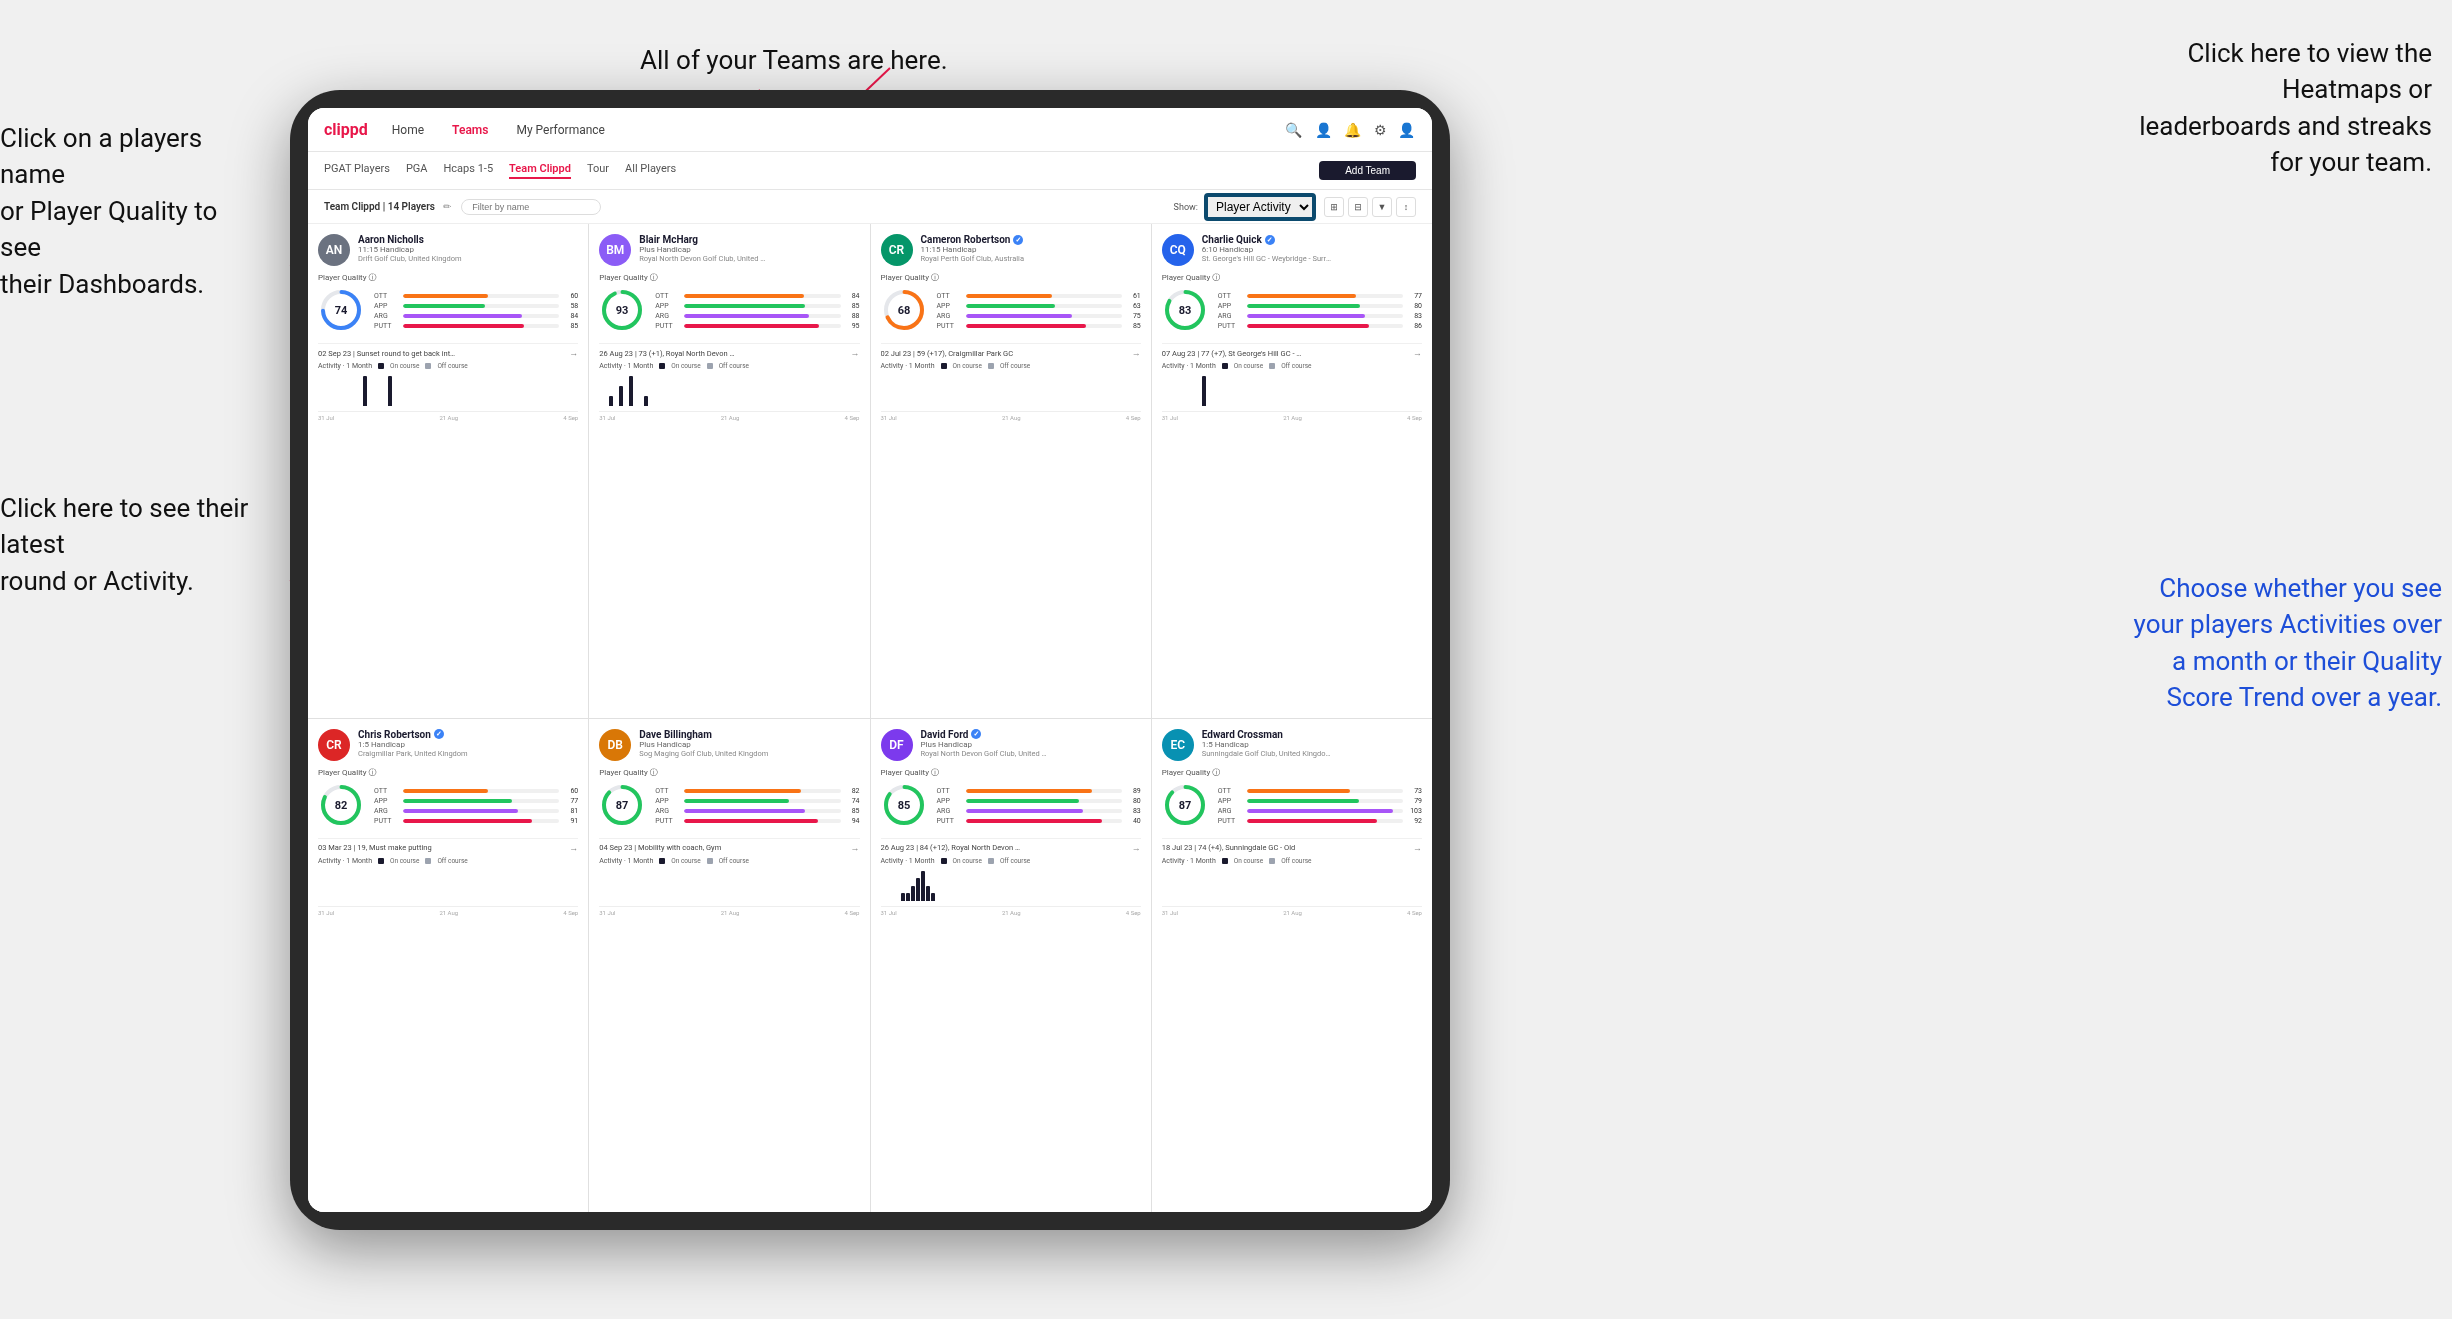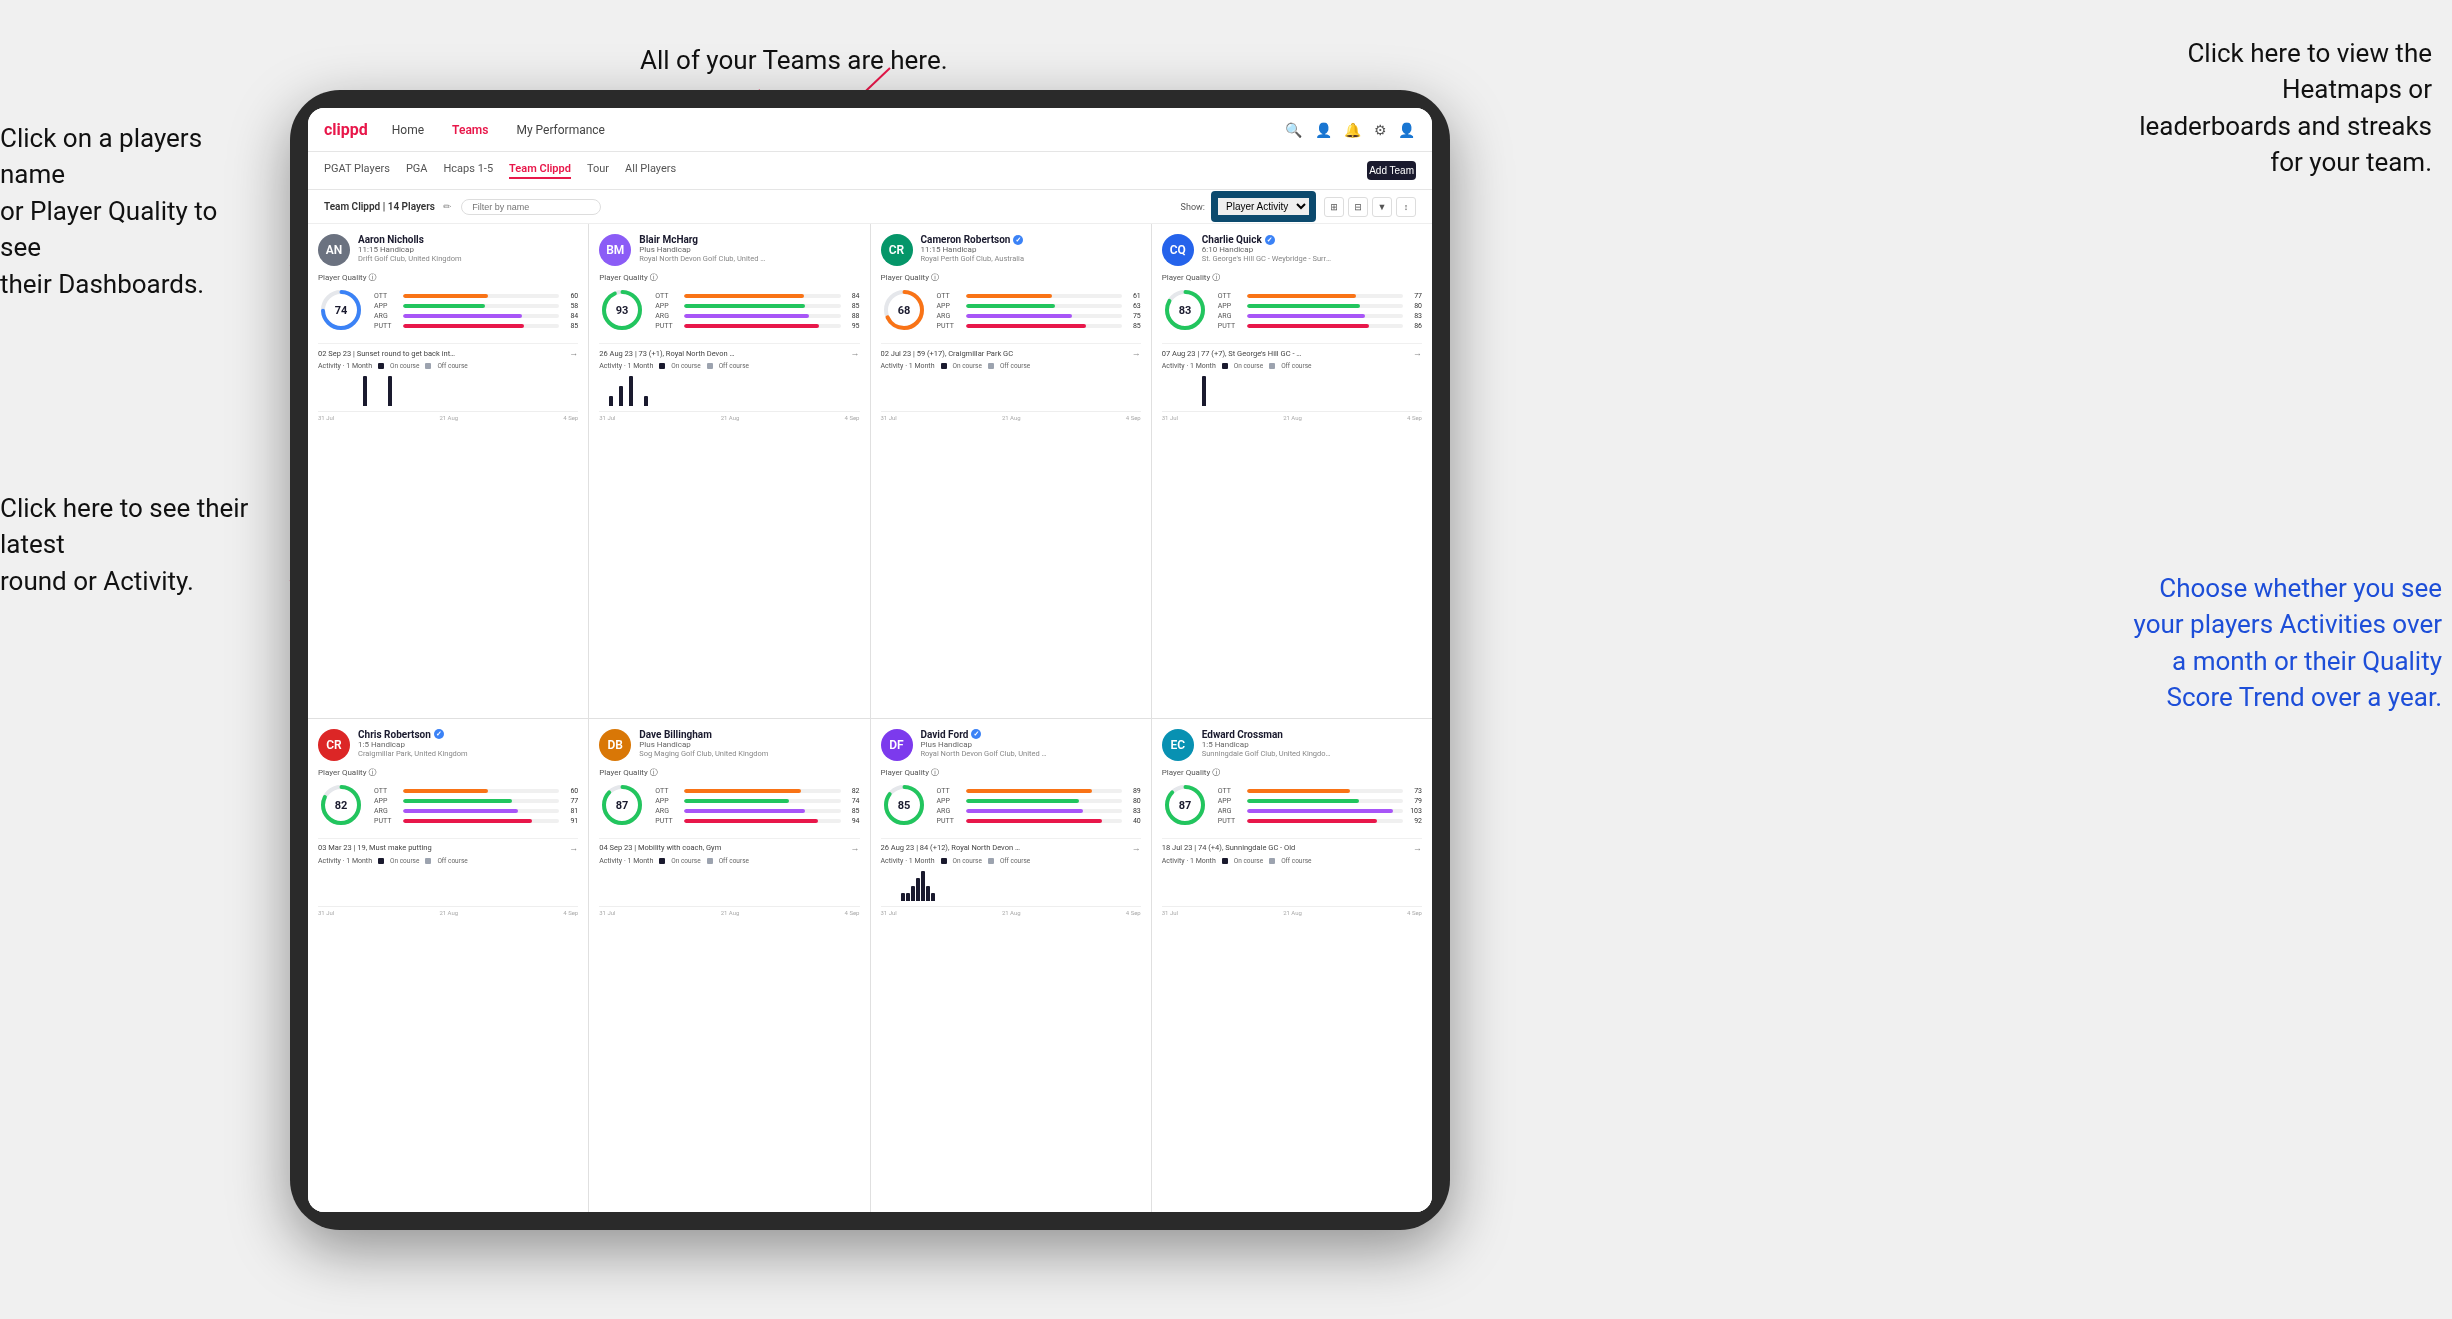--- a/index.html
+++ b/index.html
@@ -119,21 +119,21 @@
       color: #e8174a;
       border-bottom: 2px solid #e8174a;
       font-weight: 600;
     }
 
     .add-team-btn {
       background: #1a1a2e;
       color: #fff;
       border: none;
       border-radius: 4px;
-      padding: 4px 2px;
+      padding: 4px 26px;
       font-size: 10px;
       cursor: pointer;
     }
 
     
     .team-header {
       background: #fff;
       padding: 6px 16px;
       display: flex;
       align-items: center;
@@ -167,22 +167,22 @@
     }
 
     .team-show-label {
       font-size: 9px;
       color: #555;
       margin-left: auto;
       margin-right: 6px;
     }
 
     .team-show-select {
-      font-size: 10px;
-      border: 7px solid #0c4a6e;
+      font-size: 12px;
+      border: 4px solid #0c4a6e;
       border-radius: 4px;
       padding: 2px 4px;
       margin-right: 8px;
     }
 
     .view-icons {
       display: flex;
       gap: 4px;
     }
 

